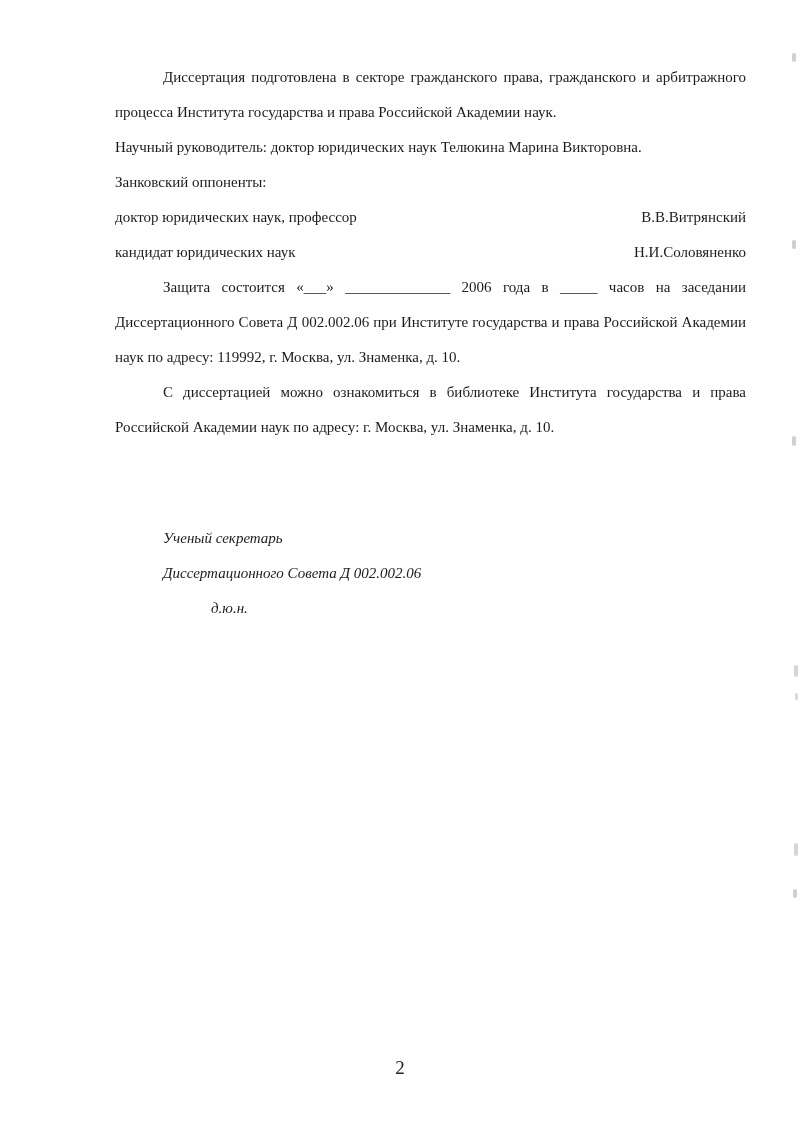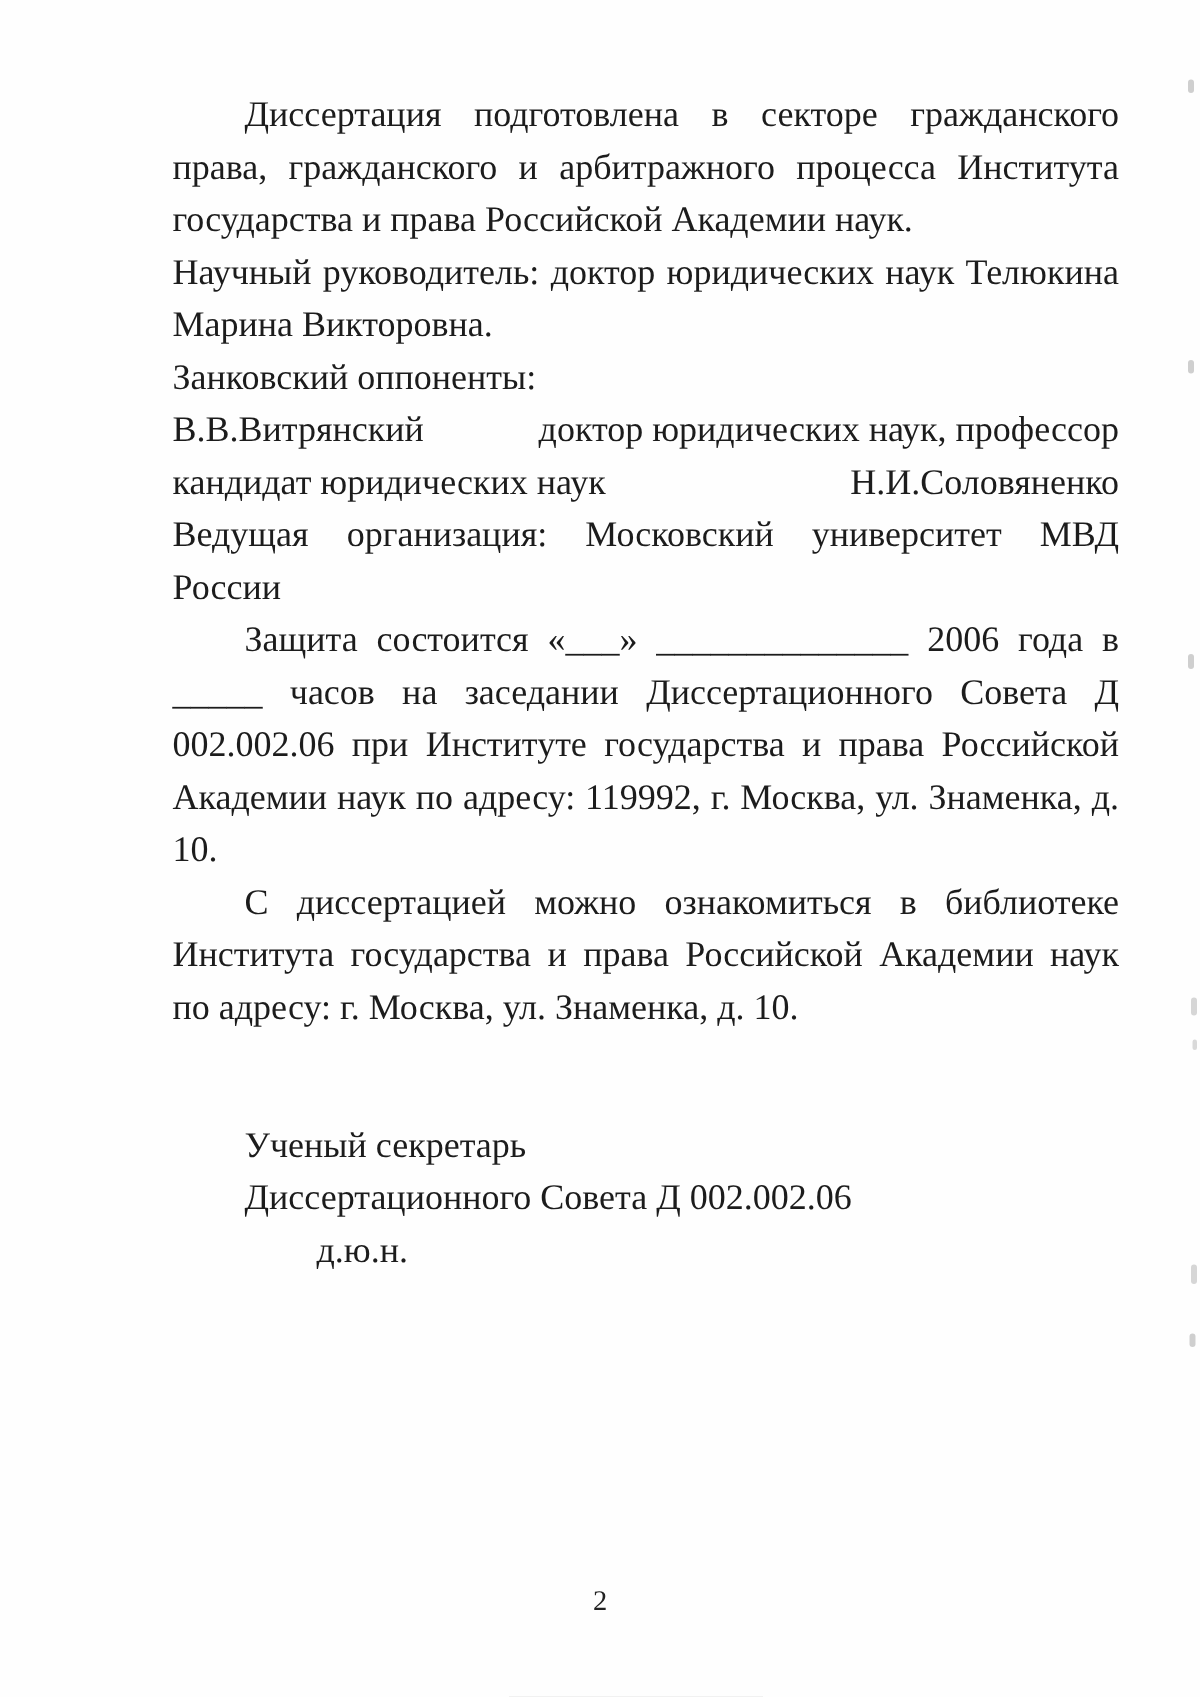--- a/index.html
+++ b/index.html
@@ -15,38 +15,38 @@
     background: #fefefe;
     overflow: hidden;
     font-family: "Liberation Serif", "DejaVu Serif", serif;
     color: #1c1c1c;
   }
   .content {
     position: absolute;
     left: 115px;
     top: 60px;
     width: 631px;
-    font-size: 24px;
+    font-size: 15px;
     line-height: 35px;
   }
   .content p {
     margin: 0;
     padding: 0;
     text-align: justify;
   }
   .indent { text-indent: 48px; }
   .b { font-weight: normal; }
 
   .p-supervisor   { margin-top: 30px; }
   .p-opp-label    { margin-top: 28px; }
   .p-leadorg      { margin-top: 27px; }
   .p-defense      { margin-top: 25px; }
   .p-library      { margin-top: 0; }
   .p-sent         { margin-top: 0; }
-  .secretary      { margin-top: 57px; }
+  .secretary      { margin-top: 76px; font-style: italic; }
 
   .row2 {
     display: flex;
     justify-content: space-between;
     text-align: left !important;
   }
   .row2 span { white-space: nowrap; }
 
   .page-number {
     position: absolute;
@@ -80,29 +80,28 @@
 <div class="page">
   <div class="content">
 
     <p class="indent">Диссертация подготовлена в секторе гражданского права, гражданского и арбитражного процесса Института государства и права Российской Академии наук.</p>
 
     <p class="p-supervisor"><span class="b">Научный руководитель:</span><span> доктор юридических наук Телюкина Марина Викторовна.</span></p>
 
     <p class="p-opp-label b">Занковский оппоненты:</p>
 
     <p class="row2">
+      <span>доктор юридических наук, профессор</span>
       <span>В.В.Витрянский</span>
-      <span>доктор юридических наук, профессор</span>
     </p>
     <p class="row2">
       <span>кандидат юридических наук</span>
       <span>Н.И.Соловяненко</span>
     </p>
 
-    <p class="p-leadorg"><span class="b">Ведущая организация:</span><span> Московский университет МВД России</span></p>
 
     <p class="p-defense indent">Защита состоится «___» ______________ 2006 года в _____ часов на заседании Диссертационного Совета Д 002.002.06 при Институте государства и права Российской Академии наук по адресу: 119992, г. Москва, ул. Знаменка, д. 10.</p>
 
     <p class="p-library indent">С диссертацией можно ознакомиться в библиотеке Института государства и права Российской Академии наук по адресу:  г. Москва, ул. Знаменка, д. 10.</p>
 
 
     <div class="secretary">
       <p class="indent">Ученый секретарь</p>
       <p class="indent">Диссертационного Совета Д 002.002.06</p>
       <p class="row2">

